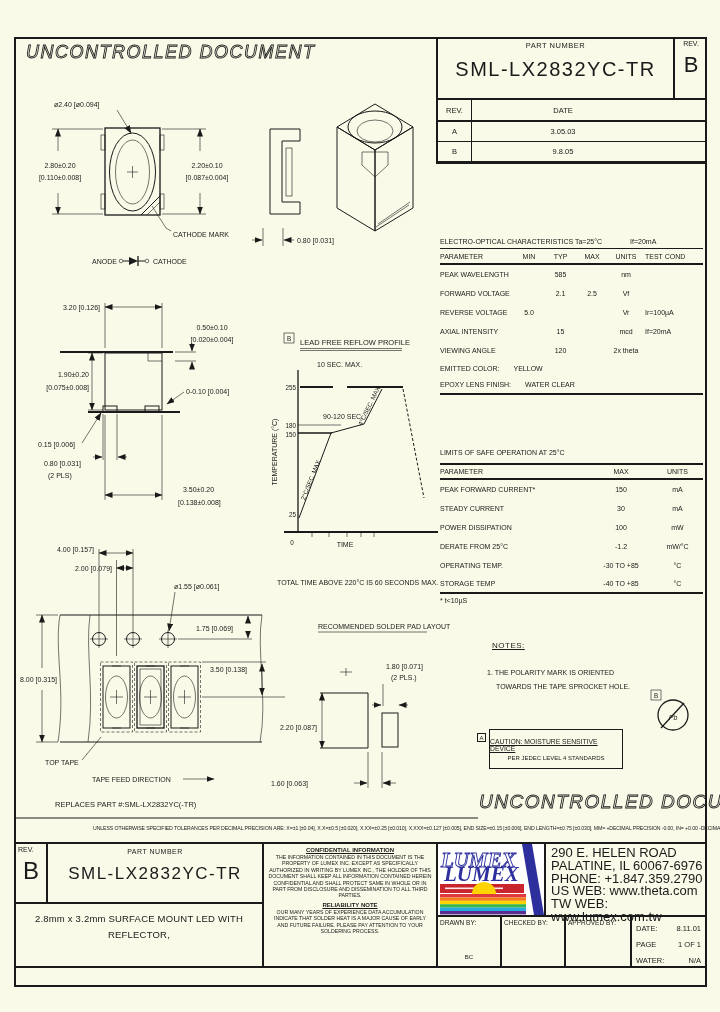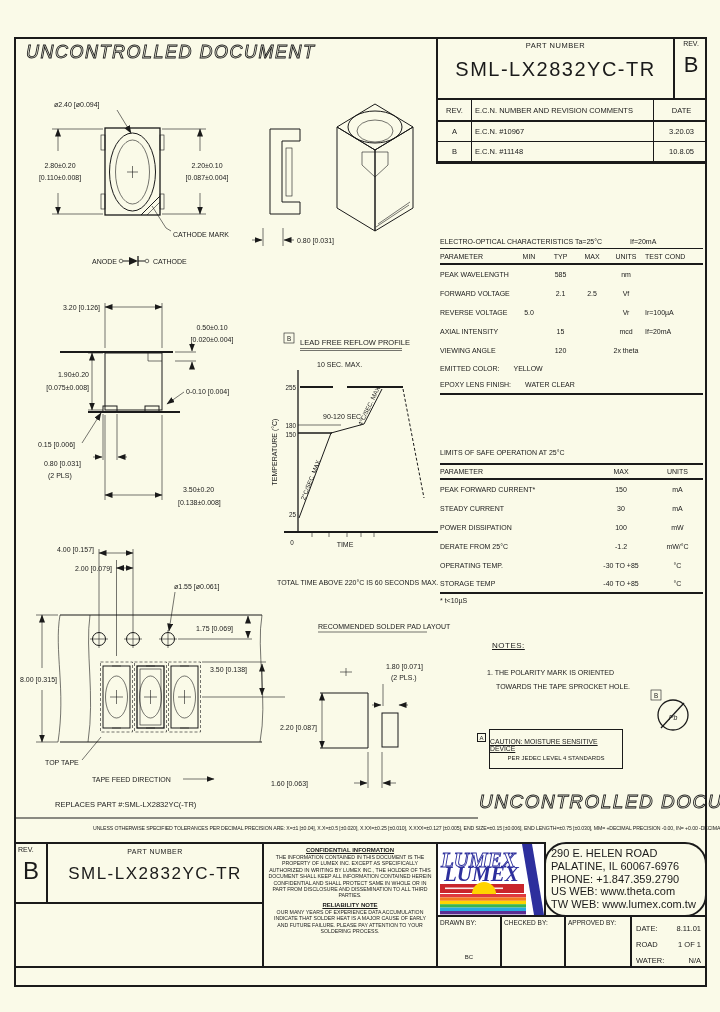--- a/index.html
+++ b/index.html
@@ -78,22 +78,22 @@
   .tb-rev .val { font-size:24px; text-align:center; margin-top:4px; }
   .tb-pn { left:46px; top:842px; width:218px; height:62px; display:flex; flex-direction:column; align-items:center; }
   .tb-pn .lab { font-size:7px; margin-top:4px; letter-spacing:0.5px; }
   .tb-pn .val { font-size:17px; letter-spacing:1.5px; margin-top:9px; }
   .tb-desc { left:14px; top:902px; width:250px; height:66px; text-align:center;
              font-size:9.5px; line-height:16px; padding-top:7px; letter-spacing:0.2px; }
   .tb-mid { left:262px; top:842px; width:176px; height:126px; text-align:center; padding:3px 4px; }
   .tb-mid .h { font-size:6px; font-weight:bold; text-decoration:underline; }
   .tb-mid .b { font-size:5.2px; line-height:6.4px; margin-top:1px; margin-bottom:3px; }
   .tb-logo { left:436px; top:842px; width:110px; height:75px; background:#ffffff; overflow:hidden; }
-  .tb-addr { left:544px; top:842px; width:163px; height:75px; font-size:11px;
-             line-height:12.8px; padding:3px 0 0 5px;border-radius:22px; }
+  .tb-addr { left:544px; top:842px; width:163px; height:75px; font-size:13px;
+             line-height:12.8px; padding:3px 0 0 5px; }
   .sig { top:915px; height:53px; }
   .sig .lab { font-size:6.5px; padding:2px 0 0 2px; }
   .sig .ini { font-size:6px; text-align:center; margin-top:28px; }
   .tb-drawn { left:436px; width:66px; }
   .tb-checked { left:500px; width:66px; }
   .tb-approved { left:564px; width:68px; }
   .tb-dps { left:630px; top:915px; width:77px; height:53px; font-size:7.5px; padding:3px 4px; }
   .tb-dps .row { display:flex; justify-content:space-between; height:16px; align-items:center; }
 
   
@@ -123,32 +123,29 @@
   </div>
   <div class="pnb-rev">
     <div class="pnb-rev-label">REV.</div>
     <div class="pnb-rev-val">B</div>
   </div>
 </div>
 
 <div class="abs revt">
   <div class="r hr">
     <div class="c c1">REV.</div>
-    <div class="c c2">E.C.N. NUMBER AND REVISION COMMENTS</div>
     <div class="c c3">DATE</div>
   </div>
   <div class="r dr">
     <div class="c c1">A</div>
-    <div class="c c2">E.C.N. #10967</div>
-    <div class="c c3">3.20.03</div>
+    <div class="c c3">3.05.03</div>
   </div>
   <div class="r dr">
     <div class="c c1">B</div>
-    <div class="c c2">E.C.N. #11148</div>
-    <div class="c c3">10.8.05</div>
+    <div class="c c3">9.8.05</div>
   </div>
 </div>
 
 <div class="abs eot">
   <div class="eot-title">
     <span>ELECTRO-OPTICAL CHARACTERISTICS Ta=25°C</span>
     <span class="t2">If=20mA</span>
   </div>
   <div class="r hr">
     <span>PARAMETER</span>
@@ -535,20 +532,21 @@
 
 <div class="abs tb-cell tb-rev">
   <div class="lab">REV.</div>
   <div class="val">B</div>
 </div>
 <div class="abs tb-cell tb-pn">
   <div class="lab">PART NUMBER</div>
   <div class="val">SML-LX2832YC-TR</div>
 </div>
 <div class="abs tb-cell tb-desc">
+  <div>2.8mm x 3.2mm SURFACE MOUNT LED WITH REFLECTOR,</div>
 </div>
 <div class="abs tb-cell tb-mid">
   <div class="h">CONFIDENTIAL INFORMATION</div>
   <div class="b">THE INFORMATION CONTAINED IN THIS DOCUMENT IS THE PROPERTY OF LUMEX INC. EXCEPT AS SPECIFICALLY AUTHORIZED IN WRITING BY LUMEX INC., THE HOLDER OF THIS DOCUMENT SHALL KEEP ALL INFORMATION CONTAINED HEREIN CONFIDENTIAL AND SHALL PROTECT SAME IN WHOLE OR IN PART FROM DISCLOSURE AND DISSEMINATION TO ALL THIRD PARTIES.</div>
   <div class="h">RELIABILITY NOTE</div>
   <div class="b">OUR MANY YEARS OF EXPERIENCE DATA ACCUMULATION INDICATE THAT SOLDER HEAT IS A MAJOR CAUSE OF EARLY AND FUTURE FAILURE. PLEASE PAY ATTENTION TO YOUR SOLDERING PROCESS.</div>
 </div>
 <div class="abs tb-cell tb-logo">
   <svg width="106" height="71" viewBox="0 0 106 71">
     <polygon points="84,0 94,0 106,71 96,71" fill="#2d2f9d"></polygon>
@@ -581,20 +579,20 @@
 </div>
 <div class="abs tb-cell sig tb-approved">
   <div class="lab">APPROVED BY:</div>
 </div>
 <div class="abs tb-cell tb-dps">
   <div class="row">
       <span>DATE:</span>
       <span>8.11.01</span>
     </div>
   <div class="row">
-      <span>ROAD</span>
+      <span>PAGE</span>
       <span>1 OF 1</span>
     </div>
   <div class="row">
       <span>WATER:</span>
       <span>N/A</span>
     </div>
 </div>
 
 </body></html>

